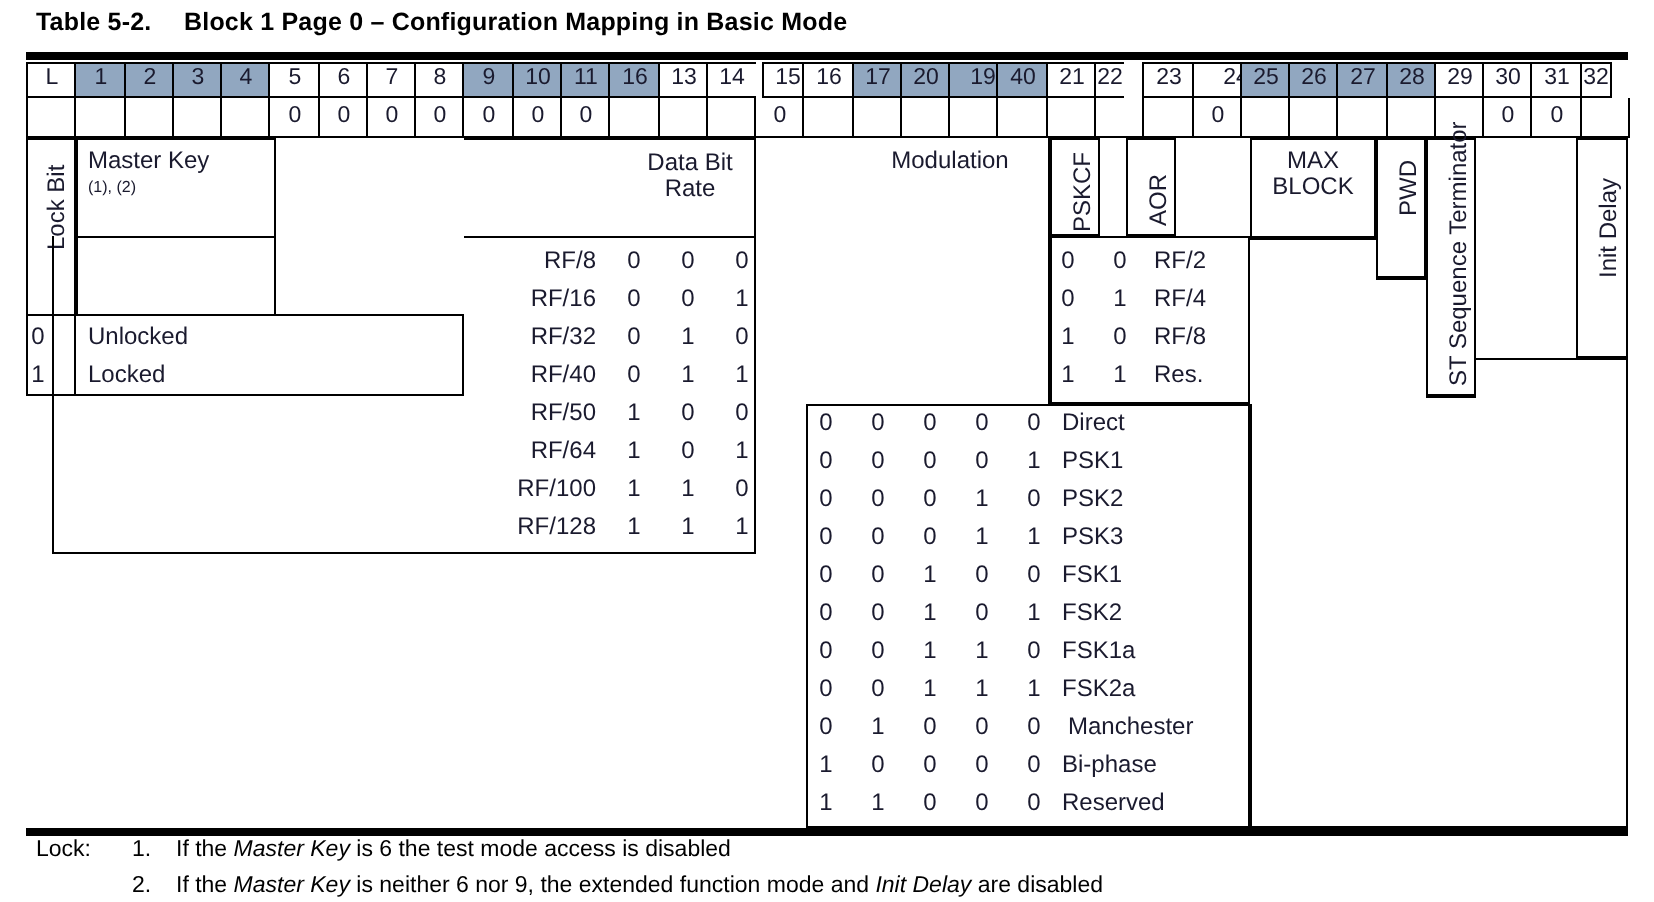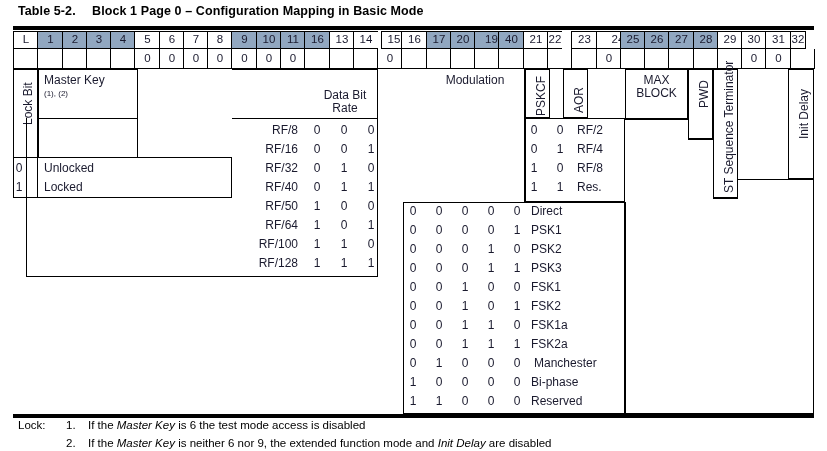--- a/index.html
+++ b/index.html
@@ -141,21 +141,21 @@
 
 <div class="box" style="left:13px;top:157px;width:219px;height:41px;"></div>
 <div id="lock-rows">
     <div class="bitc" style="left: 12px; top: 162px;">0</div>
     <div class="llab" style="left: 44px; top: 162px;">Unlocked</div>
     <div class="bitc" style="left: 12px; top: 181px;">1</div>
     <div class="llab" style="left: 44px; top: 181px;">Locked</div>
   </div>
 
 <div class="box" style="left:232px;top:69px;width:146px;height:50px;border-left:none;"></div>
-<div class="lbl ctr" style="left:310px;top:75px;width:70px;margin-top:14px;">
+<div class="lbl ctr" style="left:310px;top:75px;width:70px;">
   <span>Data Bit</span><br>
   <span>Rate</span>
 </div>
 <div class="box" style="left:26px;top:118px;width:352px;height:159px;border-top:none;"></div>
 <div class="box" style="left:232px;top:118px;width:146px;height:2px;border:none;border-top:1px solid #000;"></div>
 <div id="dbr-rows">
     <div class="rlab" style="left: 200px; top: 124px; width: 98px;">RF/8</div>
     <div class="bitc" style="left: 310px; top: 124px;">0</div>
     <div class="bitc" style="left: 337px; top: 124px;">0</div>
     <div class="bitc" style="left: 364px; top: 124px;">0</div>

